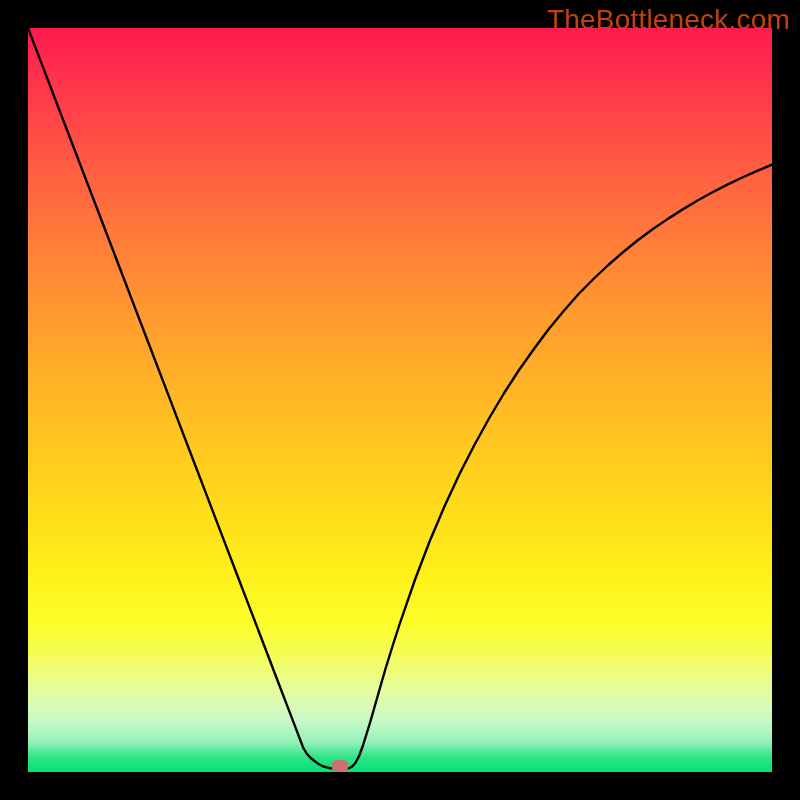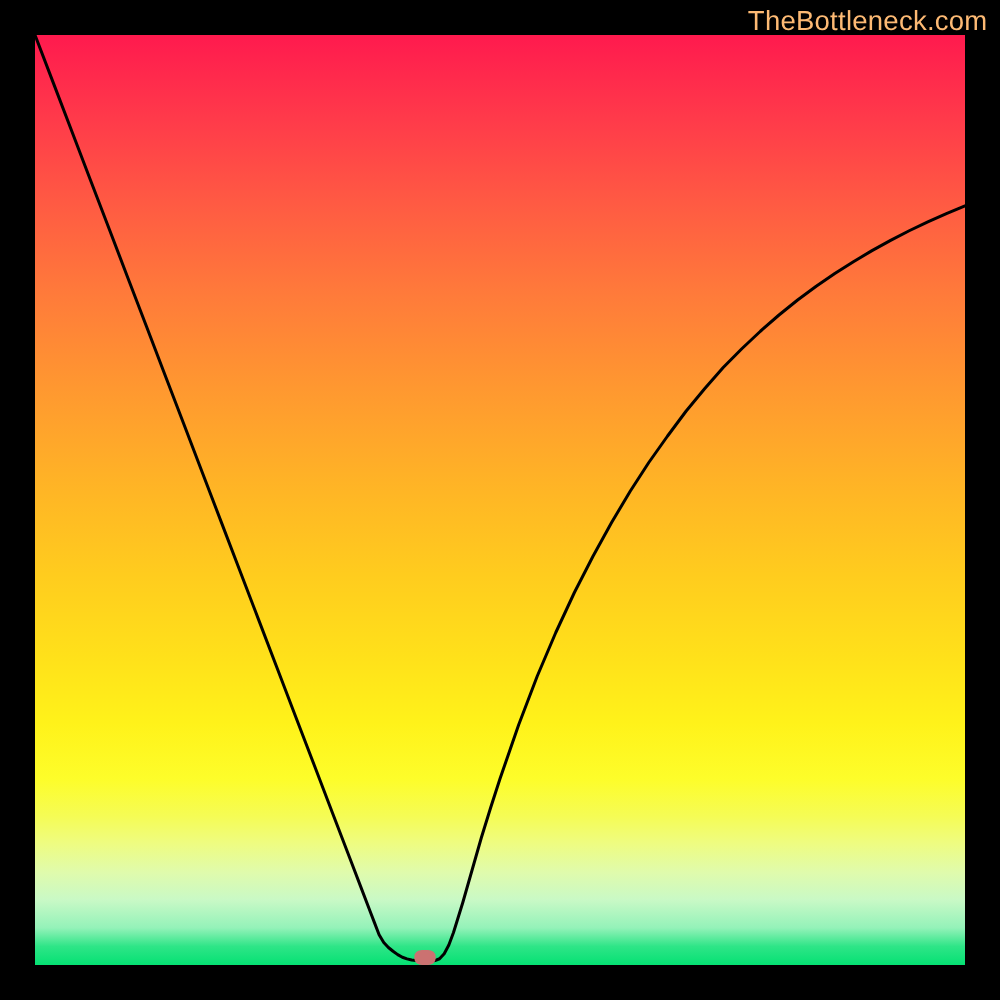--- a/index.html
+++ b/index.html
@@ -42,22 +42,22 @@
       #c9f9c6 93%,
       #94f2b9 96%,
       #2ee587 98%,
       #05e173 100%
     );
   }
   .watermark {
     position: absolute;
     top: 4px;
     right: 10px;
-    color: #fdba74;
-    font-size: 22px;
+    color: #c2410c;
+    font-size: 28px;
     font-weight: 500;
     letter-spacing: 0.2px;
     user-select: none;
     text-align: right;
   }
   .marker {
     position: absolute;
     width: 17px;
     height: 12px;
     border-radius: 6px / 5px;

